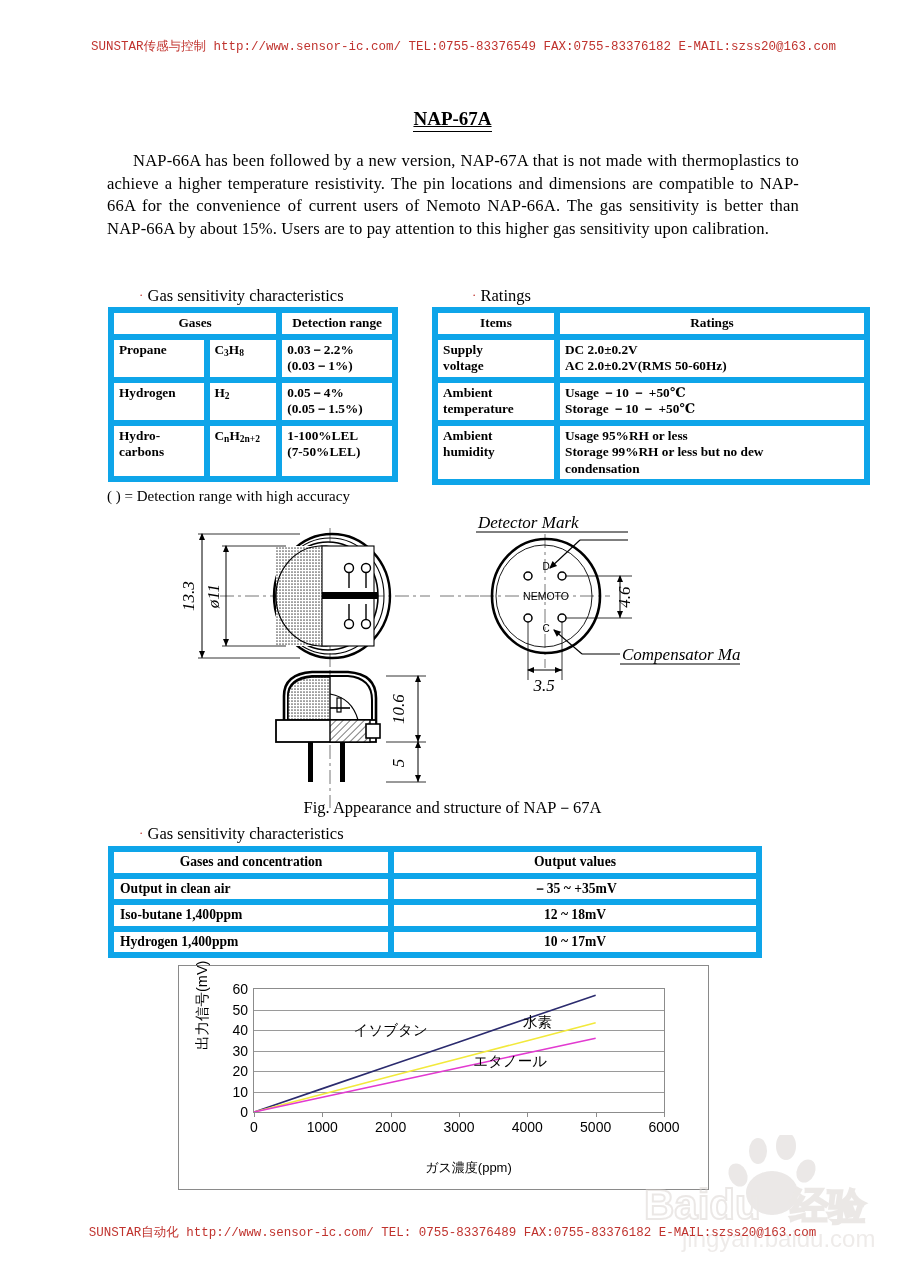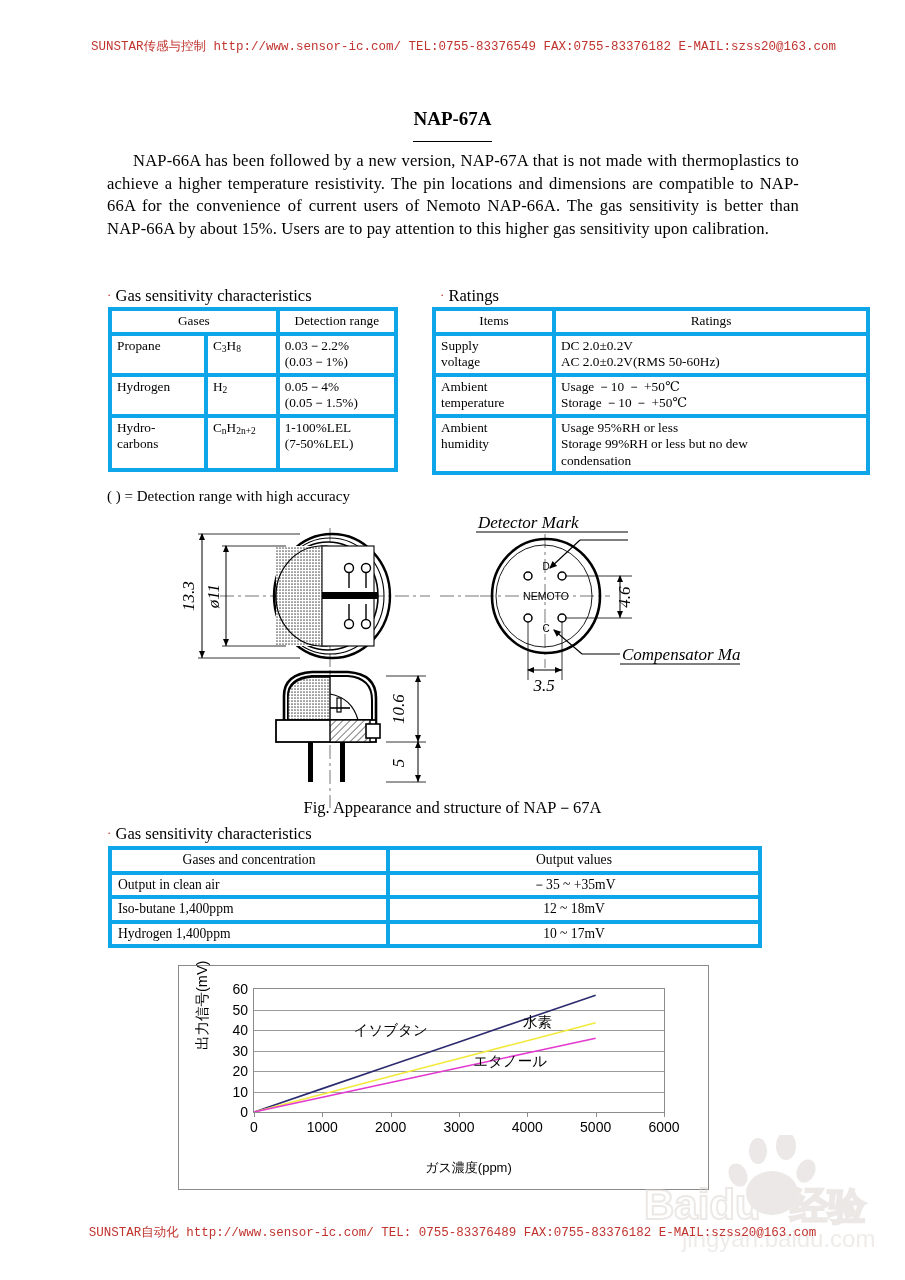--- a/index.html
+++ b/index.html
@@ -35,55 +35,57 @@
   .doc-title {
     position: absolute;
     left: 0; top: 108px;
     width: 905px;
     text-align: center;
     font-size: 19px;
     font-weight: bold;
   }
   .doc-title span {
     border-bottom: 1.6px solid #000;
-    padding-bottom: 12px;
+    padding-bottom: 2px;
+    text-decoration: underline;
   }
 
   
   .intro {
     position: absolute;
     left: 107px; top: 150px;
     width: 692px;
     font-size: 16.6px;
     line-height: 22.5px;
     text-align: justify;
     text-indent: 26px;
     letter-spacing: 0.15px;
   }
 
   
   .sec-head {
     position: absolute;
     font-size: 16.5px;
     white-space: nowrap;
+    margin-left: 32px;
   }
   .sec-head .bullet { font-size: 13px; color: #c0332e; vertical-align: 2px; }
 
   
   table.grid {
     position: absolute;
     border-collapse: collapse;
     font-size: 13.3px;
     background: #fff;
   }
   table.grid td, table.grid th {
-    border: 4px solid #0ea5e9;
+    border: 6px solid #0ea5e9;
     padding: 2px 5px;
     vertical-align: top;
-    font-weight: normal;
+    font-weight: bold;
     line-height: 16.5px;
   }
   table.grid th { text-align: center; padding: 2px 5px; }
   .cell-center { text-align: center; }
   sub { font-size: 9.5px; vertical-align: -2px; }
 
   #tbl-gas { left: 108px; top: 307px; width: 290px; }
   #tbl-gas td.c1 { width: 90px; margin-left: 40px; }
   #tbl-gas td.c2 { width: 62px; }
   #tbl-gas td.c3 { width: 118px; }

